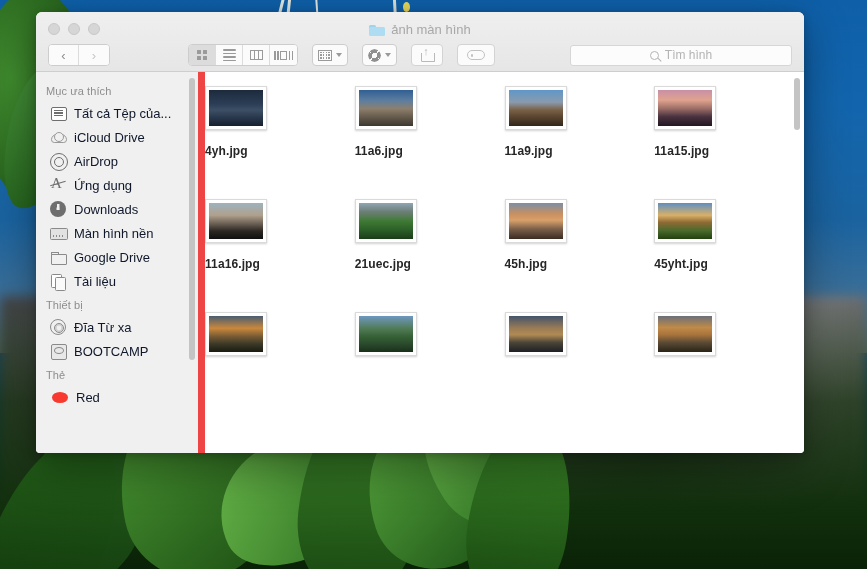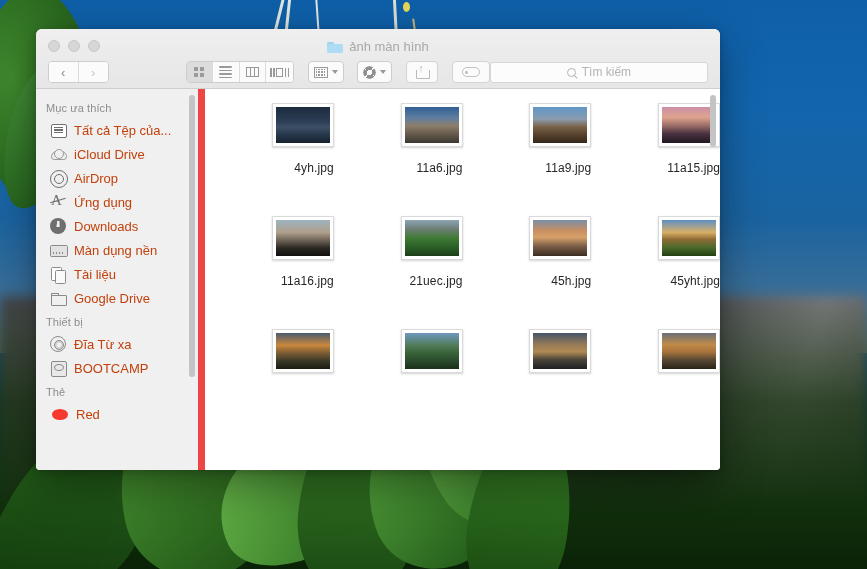--- a/index.html
+++ b/index.html
@@ -44,21 +44,21 @@
   .bud { position:absolute; border-radius:50%; }
   
   .foliage {
     position:absolute; left:0; bottom:0; width:100%; height:270px;
     background:linear-gradient(180deg, rgba(20,48,14,0) 0%, rgba(22,54,16,.25) 12%, rgba(18,46,12,.72) 38%, #112f0c 78%, #0a2207 100%);
   }
   .blade { position:absolute; border-radius:48% 52% 50% 50%/60% 60% 40% 40%; }
 
   
   #finder-window {
-    position:absolute; left:36px; top:29px; width:684px; height:441px;
+    position:absolute; left:36px; top:12px; width:768px; height:441px;
     background:#fff; border-radius:6px 6px 4px 4px;
     box-shadow:0 14px 44px rgba(0,0,0,.38), 0 2px 9px rgba(0,0,0,.22);
     overflow:hidden;
     display:flex; flex-direction:column;
   }
 
   
   .titlebar {
     height:60px; flex:0 0 60px;
     background:linear-gradient(180deg,#f0efef 0%,#e7e6e6 100%);
@@ -173,21 +173,21 @@
   .wbody { flex:1; display:flex; min-height:0; }
 
   
   .sidebar {
     width:169px; flex:0 0 169px; background:#f0f0f0;
     border-right:7px solid #ef4444; position:relative;
     padding-top:7px; overflow:hidden;
   }
   .sbHeader { font-size:11px; color:#8d8d8d; padding:6px 0 4px 10px; letter-spacing:.1px; }
   .sbItem { height:24px; display:flex; align-items:center; gap:8px; padding-left:14px; }
-  .sbLabel { font-size:13px; color:#c2410c; white-space:nowrap; }
+  .sbLabel { font-size:13px; color:#0f172a; white-space:nowrap; }
   .sbIcon { width:16px; height:16px; flex:0 0 16px; position:relative; }
 
   
   .ic-allfiles:before{content:"";position:absolute;left:1px;top:2px;width:14px;height:12px;border:1.4px solid #6e6e6e;border-radius:2px;background:#fff;}
   .ic-allfiles:after{content:"";position:absolute;left:3.5px;top:5px;width:9px;height:6px;
     background:repeating-linear-gradient(180deg,#6e6e6e 0 1.2px,transparent 1.2px 2.4px);}
   .ic-icloud:before{content:"";position:absolute;left:1px;top:5px;width:14px;height:7px;
     border:1.4px solid #9a9a9a;border-radius:7px 7px 4px 4px;background:#f0f0f0;}
   .ic-icloud:after{content:"";position:absolute;left:4px;top:2.5px;width:8px;height:8px;
     border:1.4px solid #9a9a9a;border-radius:50%;background:#f0f0f0;}
@@ -219,21 +219,21 @@
   .ic-tagdot{ width:11px; height:11px; border-radius:50%; margin-left:2px; }
 
   .sbScroll {
     position:absolute; right:3px; top:6px; width:6px; height:282px;
     background:#c4c4c4; border-radius:3px;
   }
 
   
   .content { flex:1; background:#fff; position:relative; overflow:hidden; padding-top:14px; }
   .grid { display:grid; grid-template-columns:repeat(4,1fr); }
-  .cell { height:113px; display:flex; flex-direction:column; align-items:flex-end; }
+  .cell { height:113px; display:flex; flex-direction:column; align-items:flex-start;font-weight:bold; }
   .thumbWrap {
     background:#fff; padding:3px; border:1px solid #dadada;
     box-shadow:0 1px 2px rgba(0,0,0,.18);
     display:flex; align-items:center; justify-content:center;
   }
   .thumb { width:54px; height:36px; display:block; background-size:cover; }
   .fname { font-size:12px; color:#262626; margin-top:14px; letter-spacing:.1px; }
 
   .cScroll {
     position:absolute; right:4px; top:6px; width:6px; height:52px;
@@ -372,21 +372,21 @@
       </div>
 
       <div class="spacerB"></div>
 
       <div class="plainBtn">
         <span class="icoTag"></span>
       </div>
 
       <div class="searchBox">
         <span class="icoSearch"></span>
-        <span class="searchPh">Tìm kiếm</span>
+        <span class="searchPh">Tìm hình</span>
       </div>
 
     </div>
   </div>
 
   <div class="wbody">
 
     <div class="sidebar">
       <div id="sidebar-slot">
           <div class="sbHeader">Mục ưa thích</div>
@@ -405,30 +405,30 @@
           <div class="sbItem">
             <span class="sbIcon ic-apps"></span>
             <span class="sbLabel">Ứng dụng</span>
           </div>
           <div class="sbItem">
             <span class="sbIcon ic-down"></span>
             <span class="sbLabel">Downloads</span>
           </div>
           <div class="sbItem">
             <span class="sbIcon ic-desktop"></span>
-            <span class="sbLabel">Màn dụng nền</span>
+            <span class="sbLabel">Màn hình nền</span>
+          </div>
+          <div class="sbItem">
+            <span class="sbIcon ic-folder"></span>
+            <span class="sbLabel">Google Drive</span>
           </div>
           <div class="sbItem">
             <span class="sbIcon ic-docs"></span>
             <span class="sbLabel">Tài liệu</span>
           </div>
-          <div class="sbItem">
-            <span class="sbIcon ic-folder"></span>
-            <span class="sbLabel">Google Drive</span>
-          </div>
           <div class="sbHeader">Thiết bị</div>
           <div class="sbItem">
             <span class="sbIcon ic-disc"></span>
             <span class="sbLabel">Đĩa Từ xa</span>
           </div>
           <div class="sbItem">
             <span class="sbIcon ic-hdd"></span>
             <span class="sbLabel">BOOTCAMP</span>
           </div>
           <div class="sbHeader">Thẻ</div>

